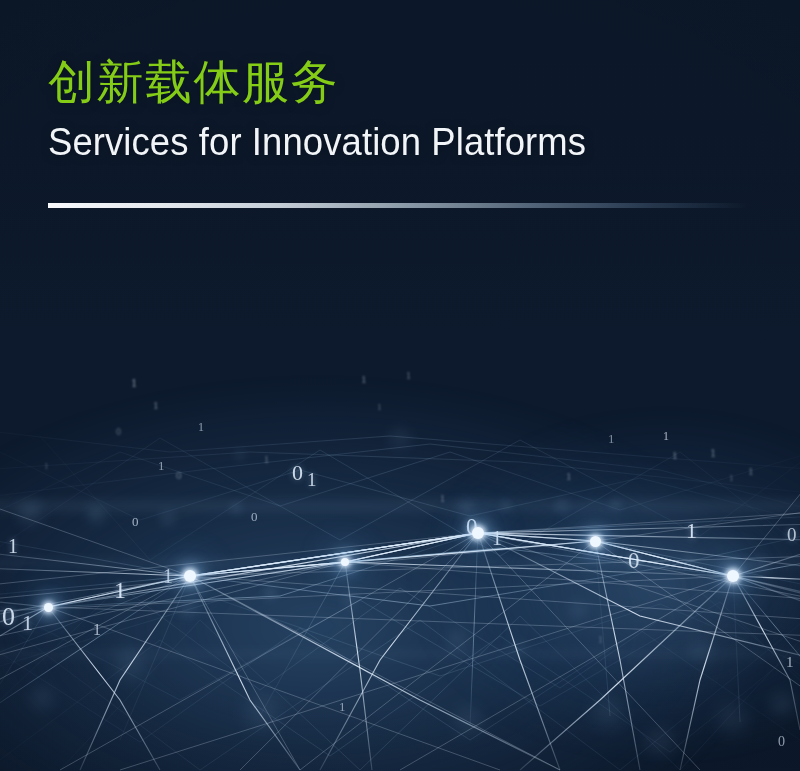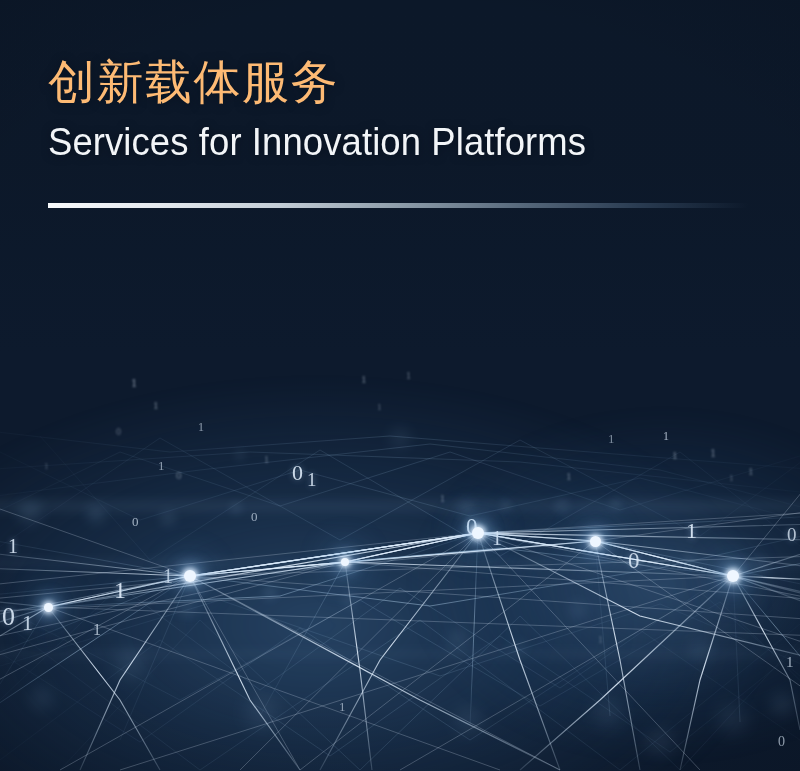--- a/index.html
+++ b/index.html
@@ -54,21 +54,21 @@
     filter:blur(4px);
   }
 
   
   .headline{
     position:absolute; left:48px; top:58px;
     z-index:30;
   }
   .title-cn{
     font-size:47px; line-height:1.0;
-    color:#fdba74; font-weight:400;
+    color:#84cc16; font-weight:400;
     letter-spacing:1.5px;
     white-space:nowrap;
     text-shadow:0 1px 10px rgba(4,12,24,.55);
   }
   .title-en{
     margin-top:17px;
     font-size:39px; line-height:1.05;
     color:#f2f5f8; font-weight:400;
     letter-spacing:.1px;
     white-space:nowrap;

